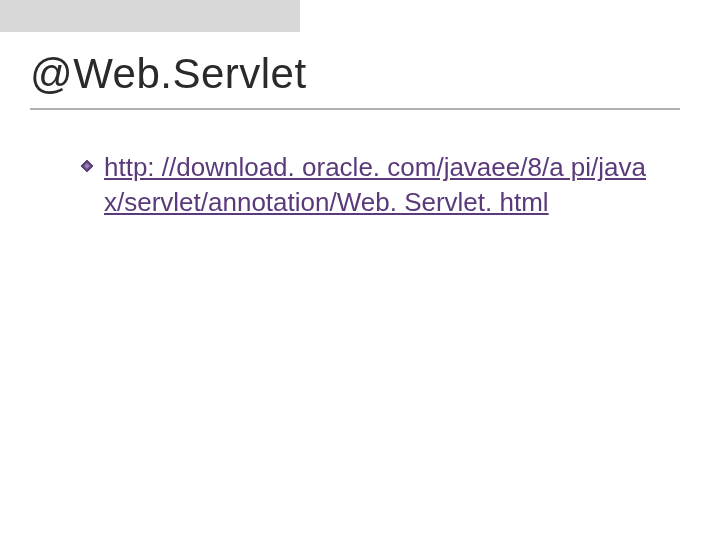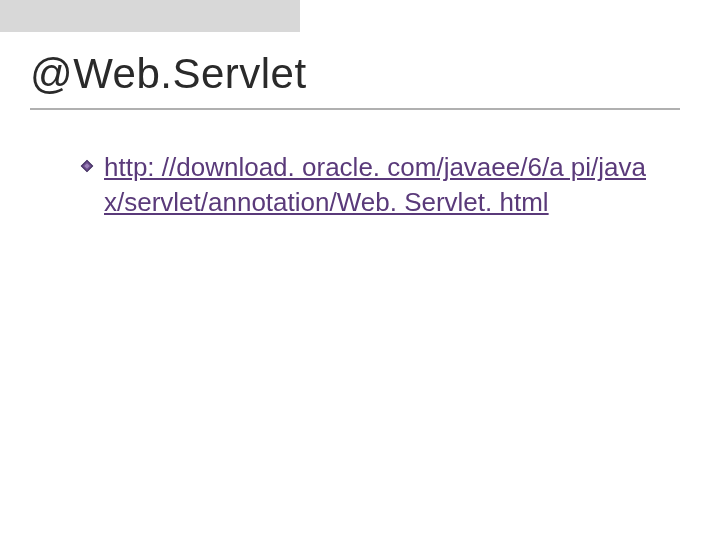--- a/index.html
+++ b/index.html
@@ -82,16 +82,16 @@
   </div>
 
   <div class="content">
     <div class="bullet-row">
       <span class="bullet-icon">
         <svg width="14" height="14" viewBox="0 0 14 14">
           <rect x="3" y="3" width="8" height="8" transform="rotate(45 7 7)" fill="#6a4a8a" stroke="#3a2a5a" stroke-width="1"></rect>
           <rect x="5" y="5" width="4" height="4" transform="rotate(45 7 7)" fill="#9a82b8"></rect>
         </svg>
       </span>
-      <a class="link-text" href="#">http: //download. oracle. com/javaee/6/a pi/javax/servlet/annotation/Web. Servlet. html</a>
+      <a class="link-text" href="#">http: //download. oracle. com/javaee/8/a pi/javax/servlet/annotation/Web. Servlet. html</a>
     </div>
   </div>
 </div>
 
 </body></html>

